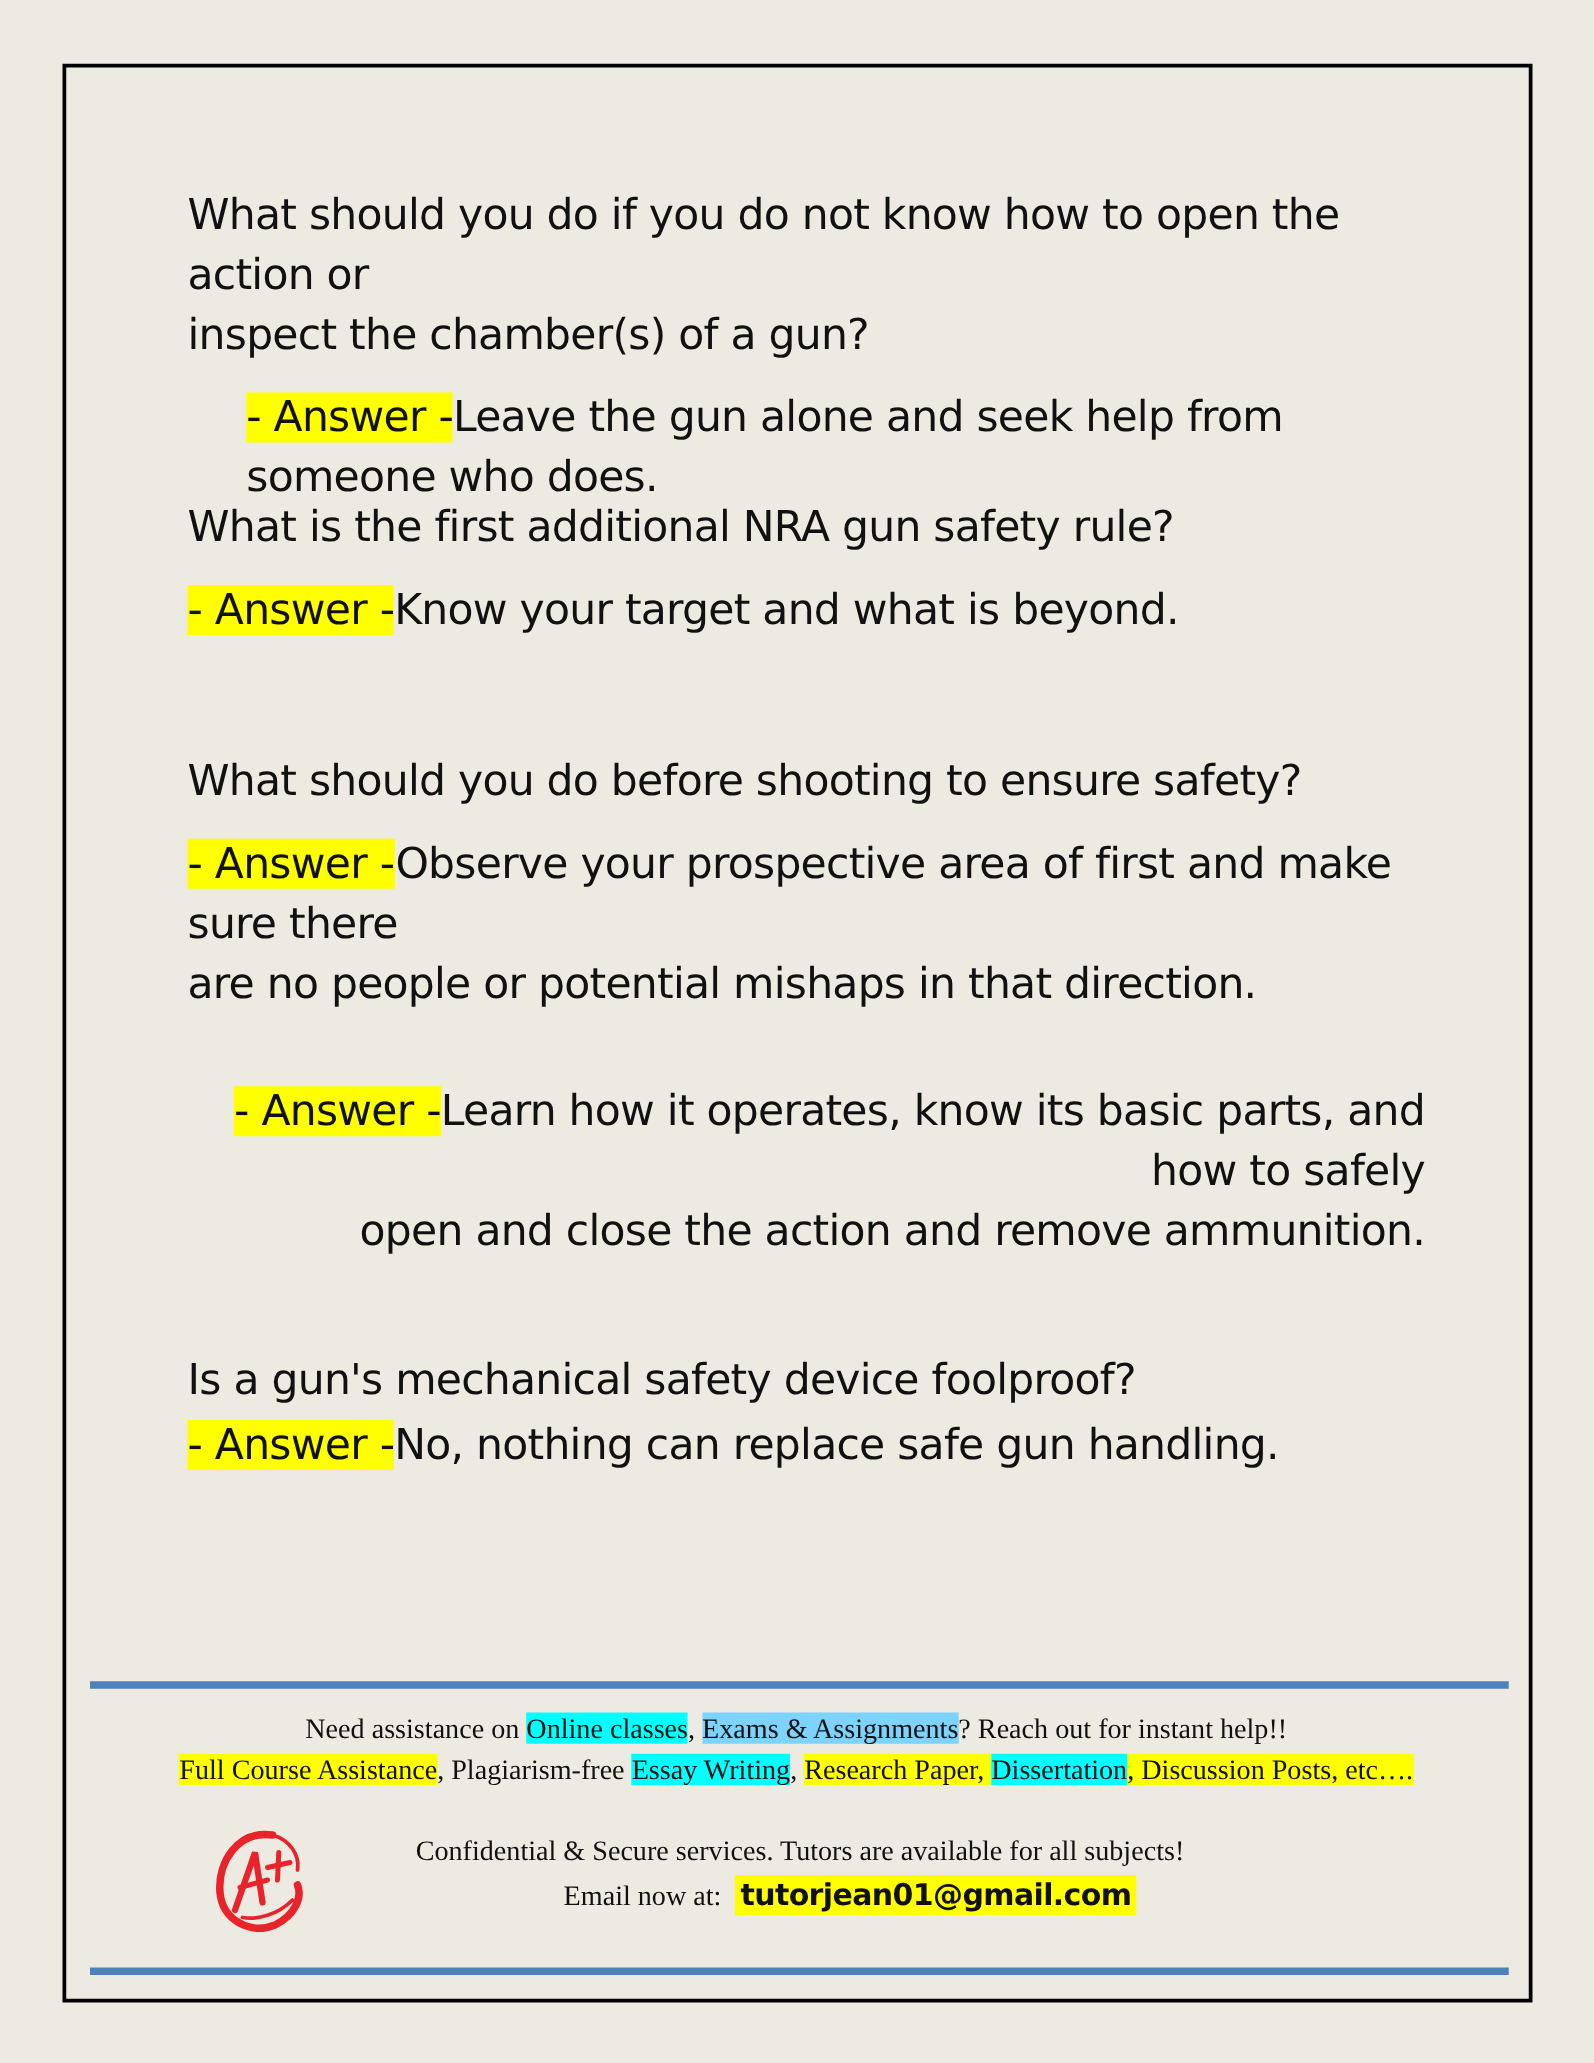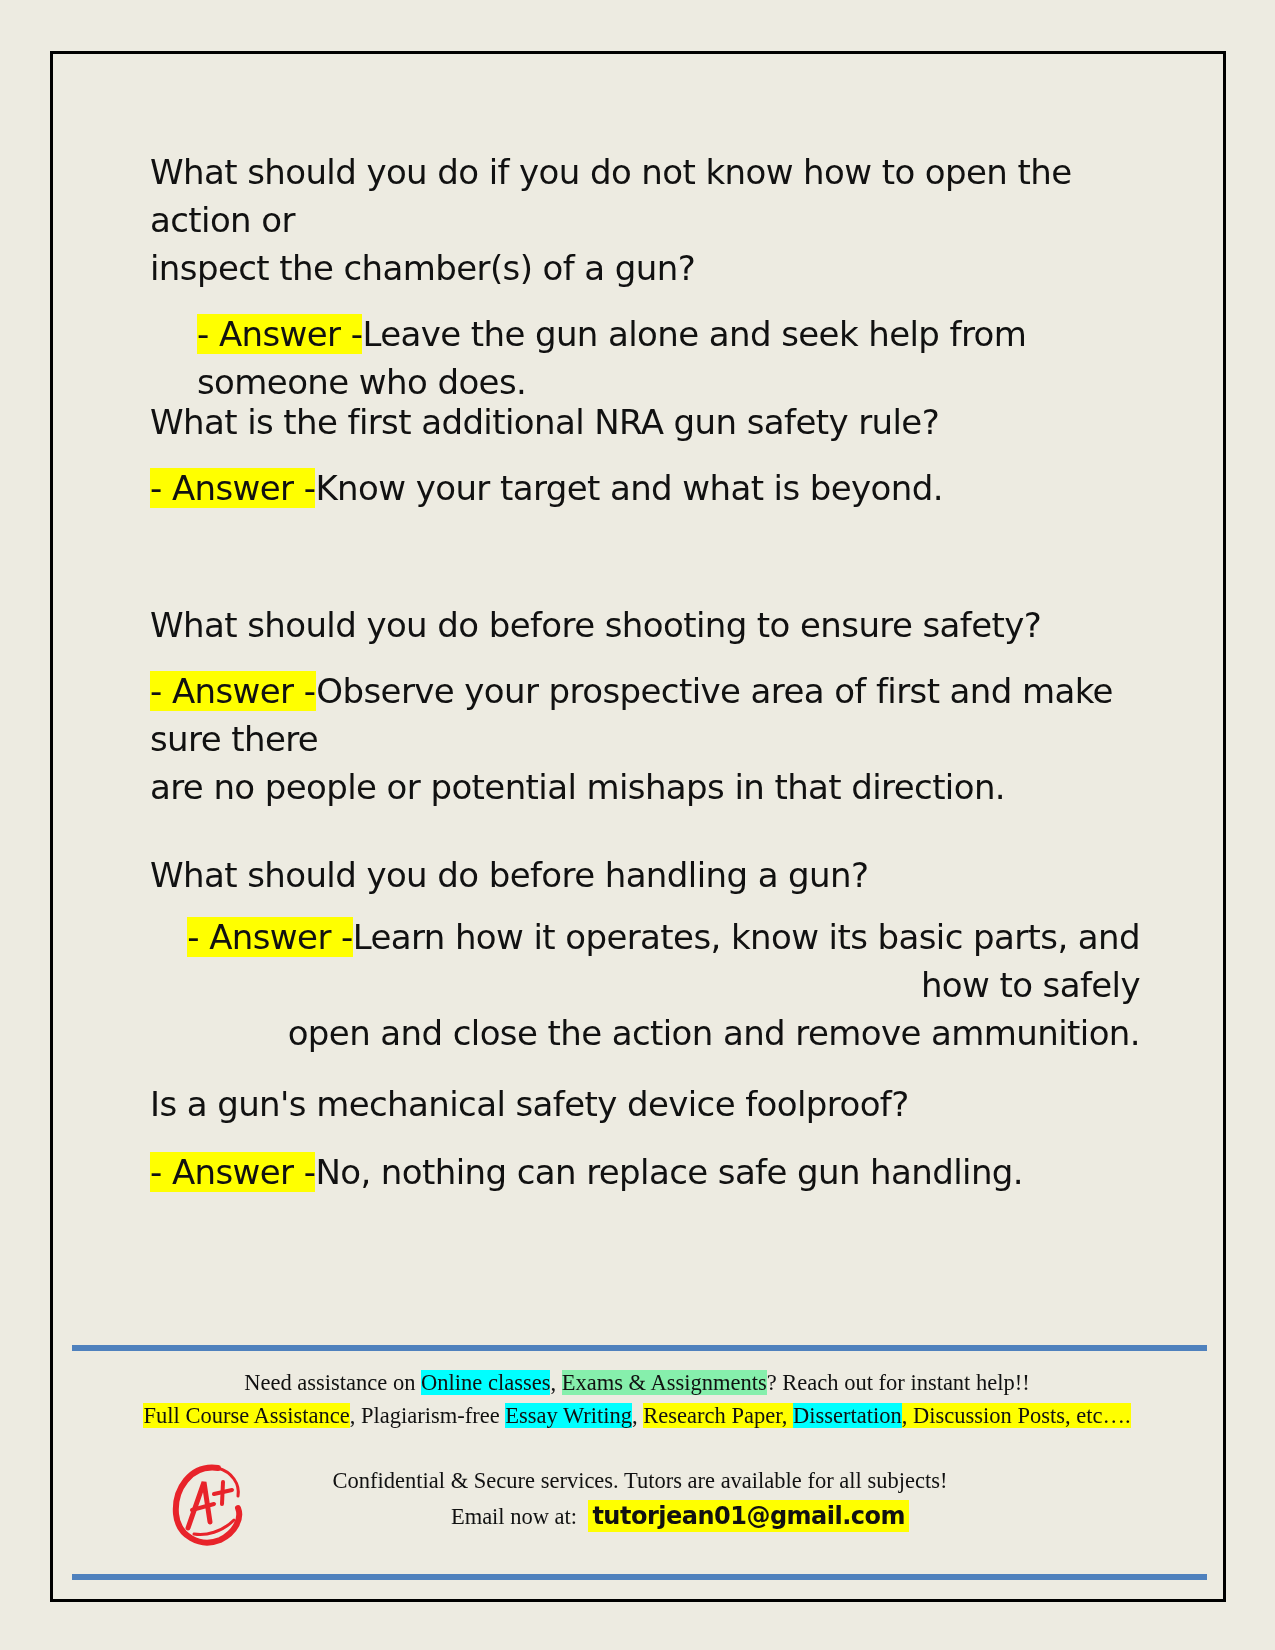--- a/index.html
+++ b/index.html
@@ -21,21 +21,21 @@
   .footer-line {
     position:absolute; left:72px; width:1135px; height:6px; background:#4F81BD;
   }
   .footer-text {
     position:absolute; left:56px; width:1162px; text-align:center;
     font-family:"Liberation Serif", serif; font-size:22.5px; line-height:33px; color:#111;
     white-space:nowrap;
   }
   .hl-yellow { background:#FFFF00;margin-top:14px; }
   .hl-cyan { background:#00FFFF; }
-  .hl-green { background:#86efac; }
+  .hl-green { background:#7dd3fc; }
   .email {
     font-family:"DejaVu Sans", sans-serif; font-weight:bold; font-size:24px;
     background:#FFFF00; padding:2px 4px; letter-spacing:-0.5px;
   }
   .logo { position:absolute; left:170px; top:1462px; width:76px; height:86px; }
 </style>
 </head>
 <body>
 
 <div class="page-border"></div>
@@ -49,27 +49,26 @@
   <p>What is the first additional NRA gun safety rule?</p>
   <p style="margin-top:18px;"><span class="hl-answer">- Answer -</span><span>Know your target and what is beyond.</span></p>
 </div>
 
 <div class="qa" style="top:601px;">
   <p>What should you do before shooting to ensure safety?</p>
   <p style="margin-top:18px;"><span class="hl-answer">- Answer -</span><span>Observe your prospective area of first and make sure there</span><br><span>are no people or potential mishaps in that direction.</span></p>
 </div>
 
 <div class="qa" style="top:851px;">
-  <p>What should you do before handling a gun?</p>
   <p style="margin-top:14px;text-align:right;"><span class="hl-answer">- Answer -</span><span>Learn how it operates, know its basic parts, and how to safely</span><br><span>open and close the action and remove ammunition.</span></p>
 </div>
 
 <div class="qa" style="top:1080px;">
   <p>Is a gun's mechanical safety device foolproof?</p>
-  <p style="margin-top:20px;"><span class="hl-answer">- Answer -</span><span>No, nothing can replace safe gun handling.</span></p>
+  <p style="margin-top:4px;"><span class="hl-answer">- Answer -</span><span>No, nothing can replace safe gun handling.</span></p>
 </div>
 
 <div class="footer-line" style="top:1345px;"></div>
 
 <div class="footer-text" style="top:1366px;"><span>Need assistance on </span><span class="hl-cyan">Online classes</span><span>, </span><span class="hl-green">Exams &amp; Assignments</span><span>? Reach out for instant help!!</span></div>
 
 <div class="footer-text" style="top:1399px;"><span class="hl-yellow">Full Course Assistance</span><span>, Plagiarism-free </span><span class="hl-cyan">Essay Writing</span><span>, </span><span class="hl-yellow">Research Paper, </span><span class="hl-cyan">Dissertation</span><span class="hl-yellow">, Discussion Posts, etc….</span></div>
 
 <svg class="logo" viewBox="0 0 76 86">
   <g fill="none" stroke="#E8232A" stroke-linecap="round">

